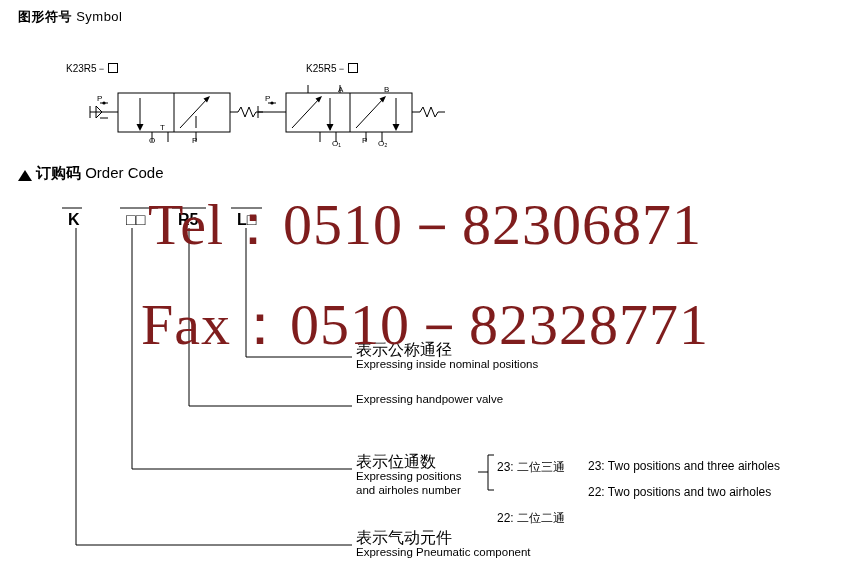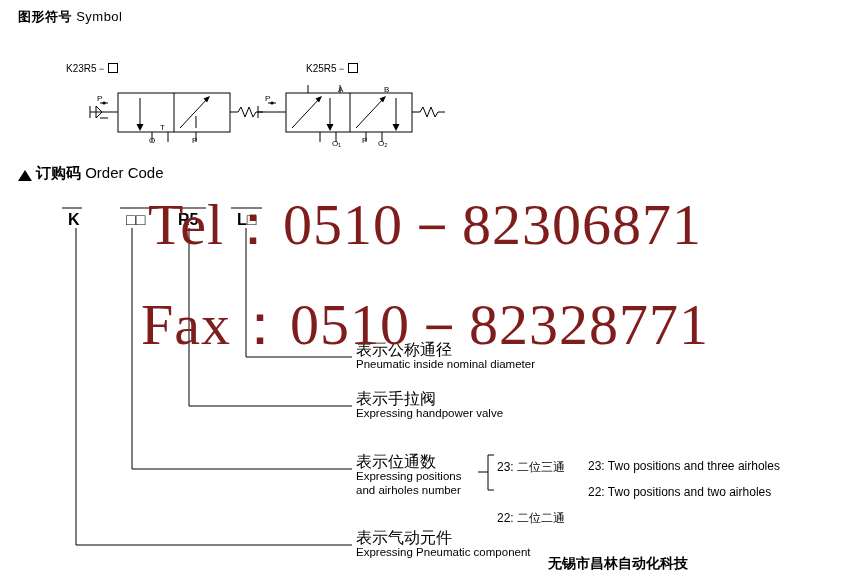--- a/index.html
+++ b/index.html
@@ -149,25 +149,24 @@
     <span class="en">Order Code</span>
   </div>
 
   <div class="code-part" style="left:68px; top:211px;">K</div>
   <div class="code-part" style="left:126px; top:211px;">□□</div>
   <div class="code-part" style="left:178px; top:211px;">R5</div>
   <div class="code-part" style="left:237px; top:211px;">L□</div>
 
   <div class="note" style="left:356px; top:343px;">
     <span class="cn">表示公称通径</span>
-    <span class="en">Pneumatic inside nominal diameter</span>
+    <span class="en">Expressing inside nominal positions</span>
   </div>
 
   <div class="note" style="left:356px; top:392px;">
-    <span class="cn">表示手拉阀</span>
     <span class="en">Expressing handpower valve</span>
   </div>
 
   <div class="note" style="left:356px; top:455px;">
     <span class="cn">表示位通数</span>
     <span class="en">Expressing positions</span>
     <span class="en">and airholes number</span>
   </div>
 
   <div class="note" style="left:356px; top:531px;">
@@ -285,15 +284,14 @@
       <line x1="488" y1="455" x2="488" y2="490"></line>
       <line x1="488" y1="455" x2="494" y2="455"></line>
       <line x1="488" y1="490" x2="494" y2="490"></line>
       <line x1="478" y1="472" x2="488" y2="472"></line>
     </g>
   </svg>
 
   <div class="watermark" id="wm1">Tel：0510－82306871</div>
   <div class="watermark" id="wm2">Fax：0510－82328771</div>
 
-  <div class="footer-company">无锡市昌林自动化科技</div>
 
 </div>
 
 </body></html>

